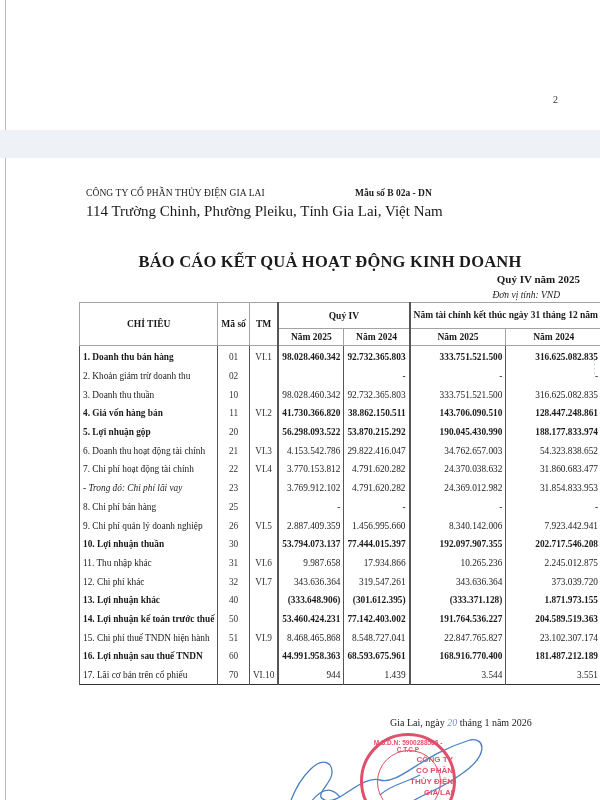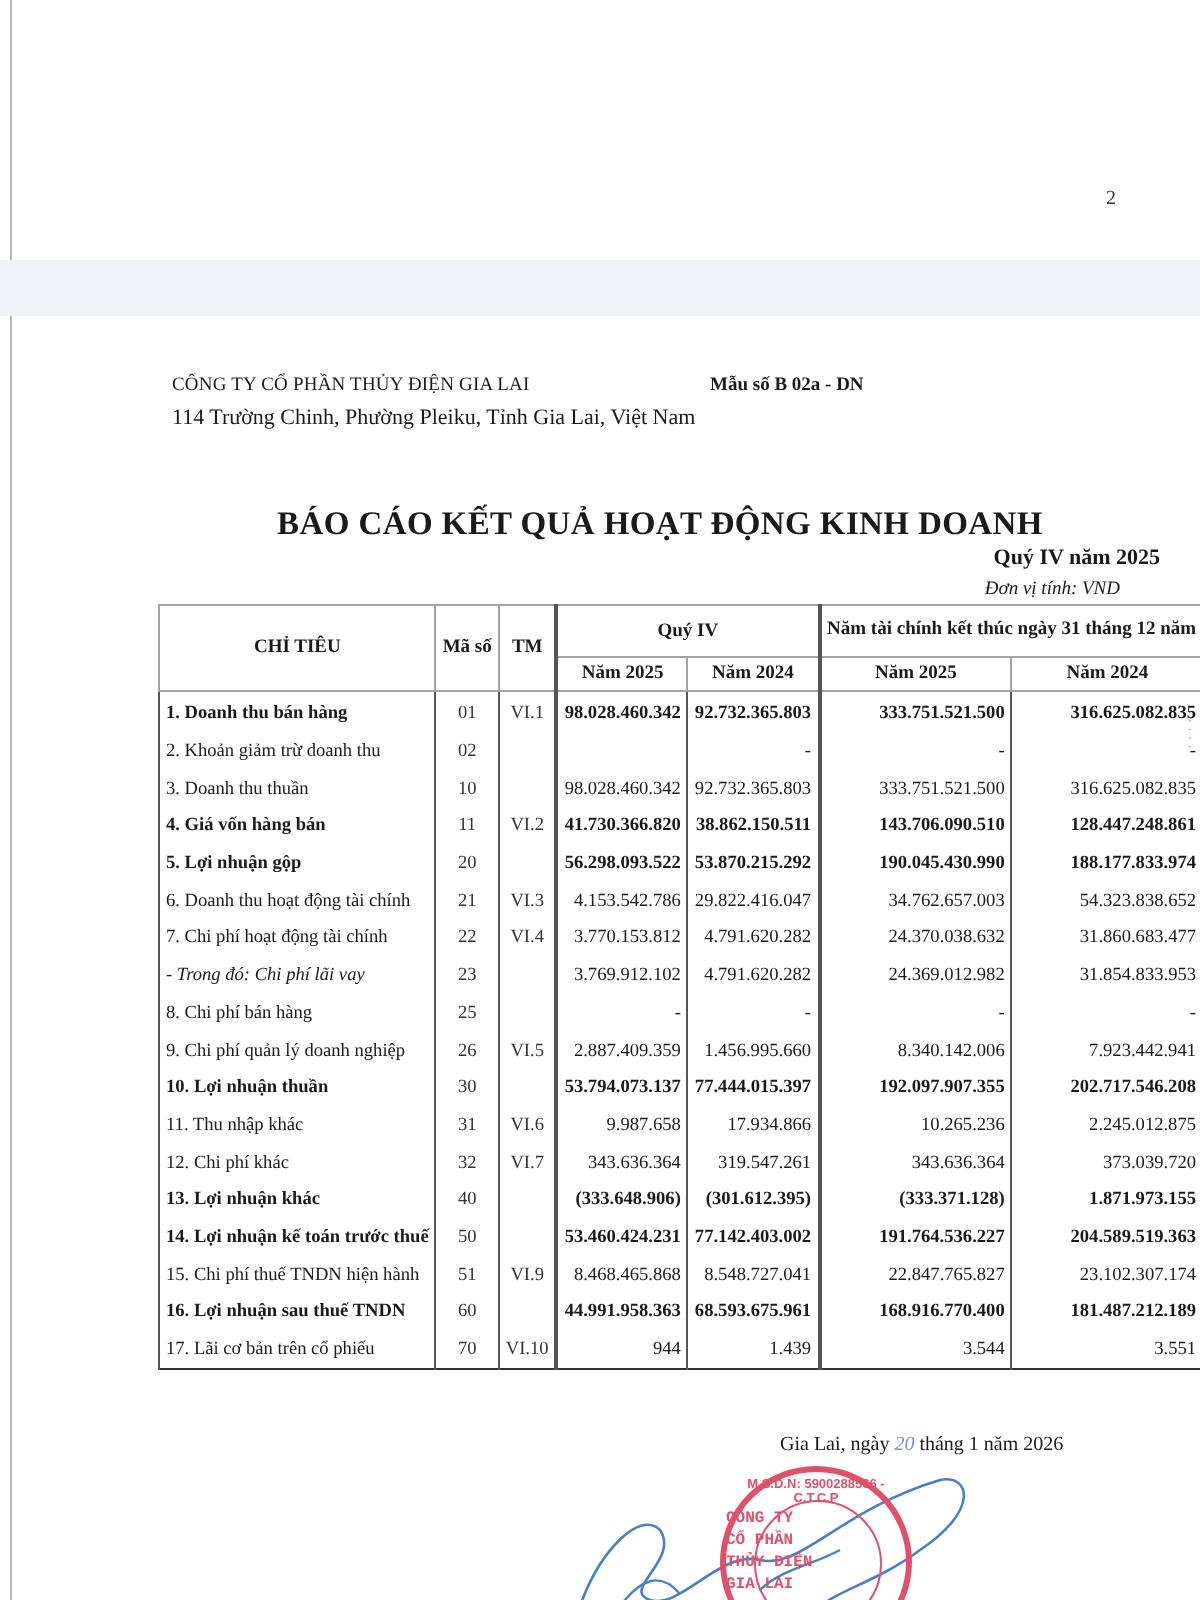--- a/index.html
+++ b/index.html
@@ -27,21 +27,21 @@
       position: absolute; left: 0; top: 158px; width: 600px; height: 642px;
       background: #ffffff;
     }
     .page-main .left-edge {
       position: absolute; left: 5px; top: 0; width: 1px; height: 642px; background: #b8b8b8;
     }
     .company {
       position: absolute; left: 86px; top: 188px;
     }
     .company .name { font-weight: normal; font-size: 9.5px; letter-spacing: 0.1px; }
-    .company .addr { font-size: 11px; margin-top: 5px; }
+    .company .addr { font-size: 15px; margin-top: 5px; }
     .form-info {
       position: absolute; left: 355px; top: 188px; width: 205px; text-align: left;
     }
     .form-info .code { font-weight: bold; font-size: 9.5px; }
     .form-info .note { font-style: italic; font-size: 9px; margin-top: 3px; line-height: 12px; }
     .title {
       position: absolute; left: 80px; top: 252px; width: 500px; text-align: center;
       font-weight: bold; font-size: 16.5px; letter-spacing: 0.2px;
     }
     .subtitle {
@@ -83,22 +83,22 @@
     .signdate .day { color: #7a8fd0; font-style: italic; }
     .stamp {
       position: absolute; left: 360px; top: 733px; width: 96px; height: 96px;
       border-radius: 50%; border: 3px solid #e0506a; box-sizing: border-box;
     }
     .stamp .inner {
       position: absolute; left: 14px; top: 14px; width: 62px; height: 62px;
       border-radius: 50%; border: 1.5px solid #e0506a;
     }
     .stamp .txt {
-      position: absolute; left: 0; top: 18px; width: 90px; text-align: left;
-      color: #e0506a; font-family: Liberation Mono, monospace; font-weight: bold;
+      position: absolute; left: 0; top: 18px; width: 90px; text-align: right;
+      color: #e0506a; font-family: Liberation Sans, sans-serif; font-weight: bold;
       font-size: 8px; line-height: 11px;
     }
     .stamp .ring {
       position: absolute; left: 2px; top: 3px; width: 86px; text-align: center;
       color: #e0506a; font-family: "Liberation Sans", sans-serif; font-size: 6.5px; font-weight: bold;
     }
     .signature {
       position: absolute; left: 270px; top: 735px;
     }
     .side-mark {

